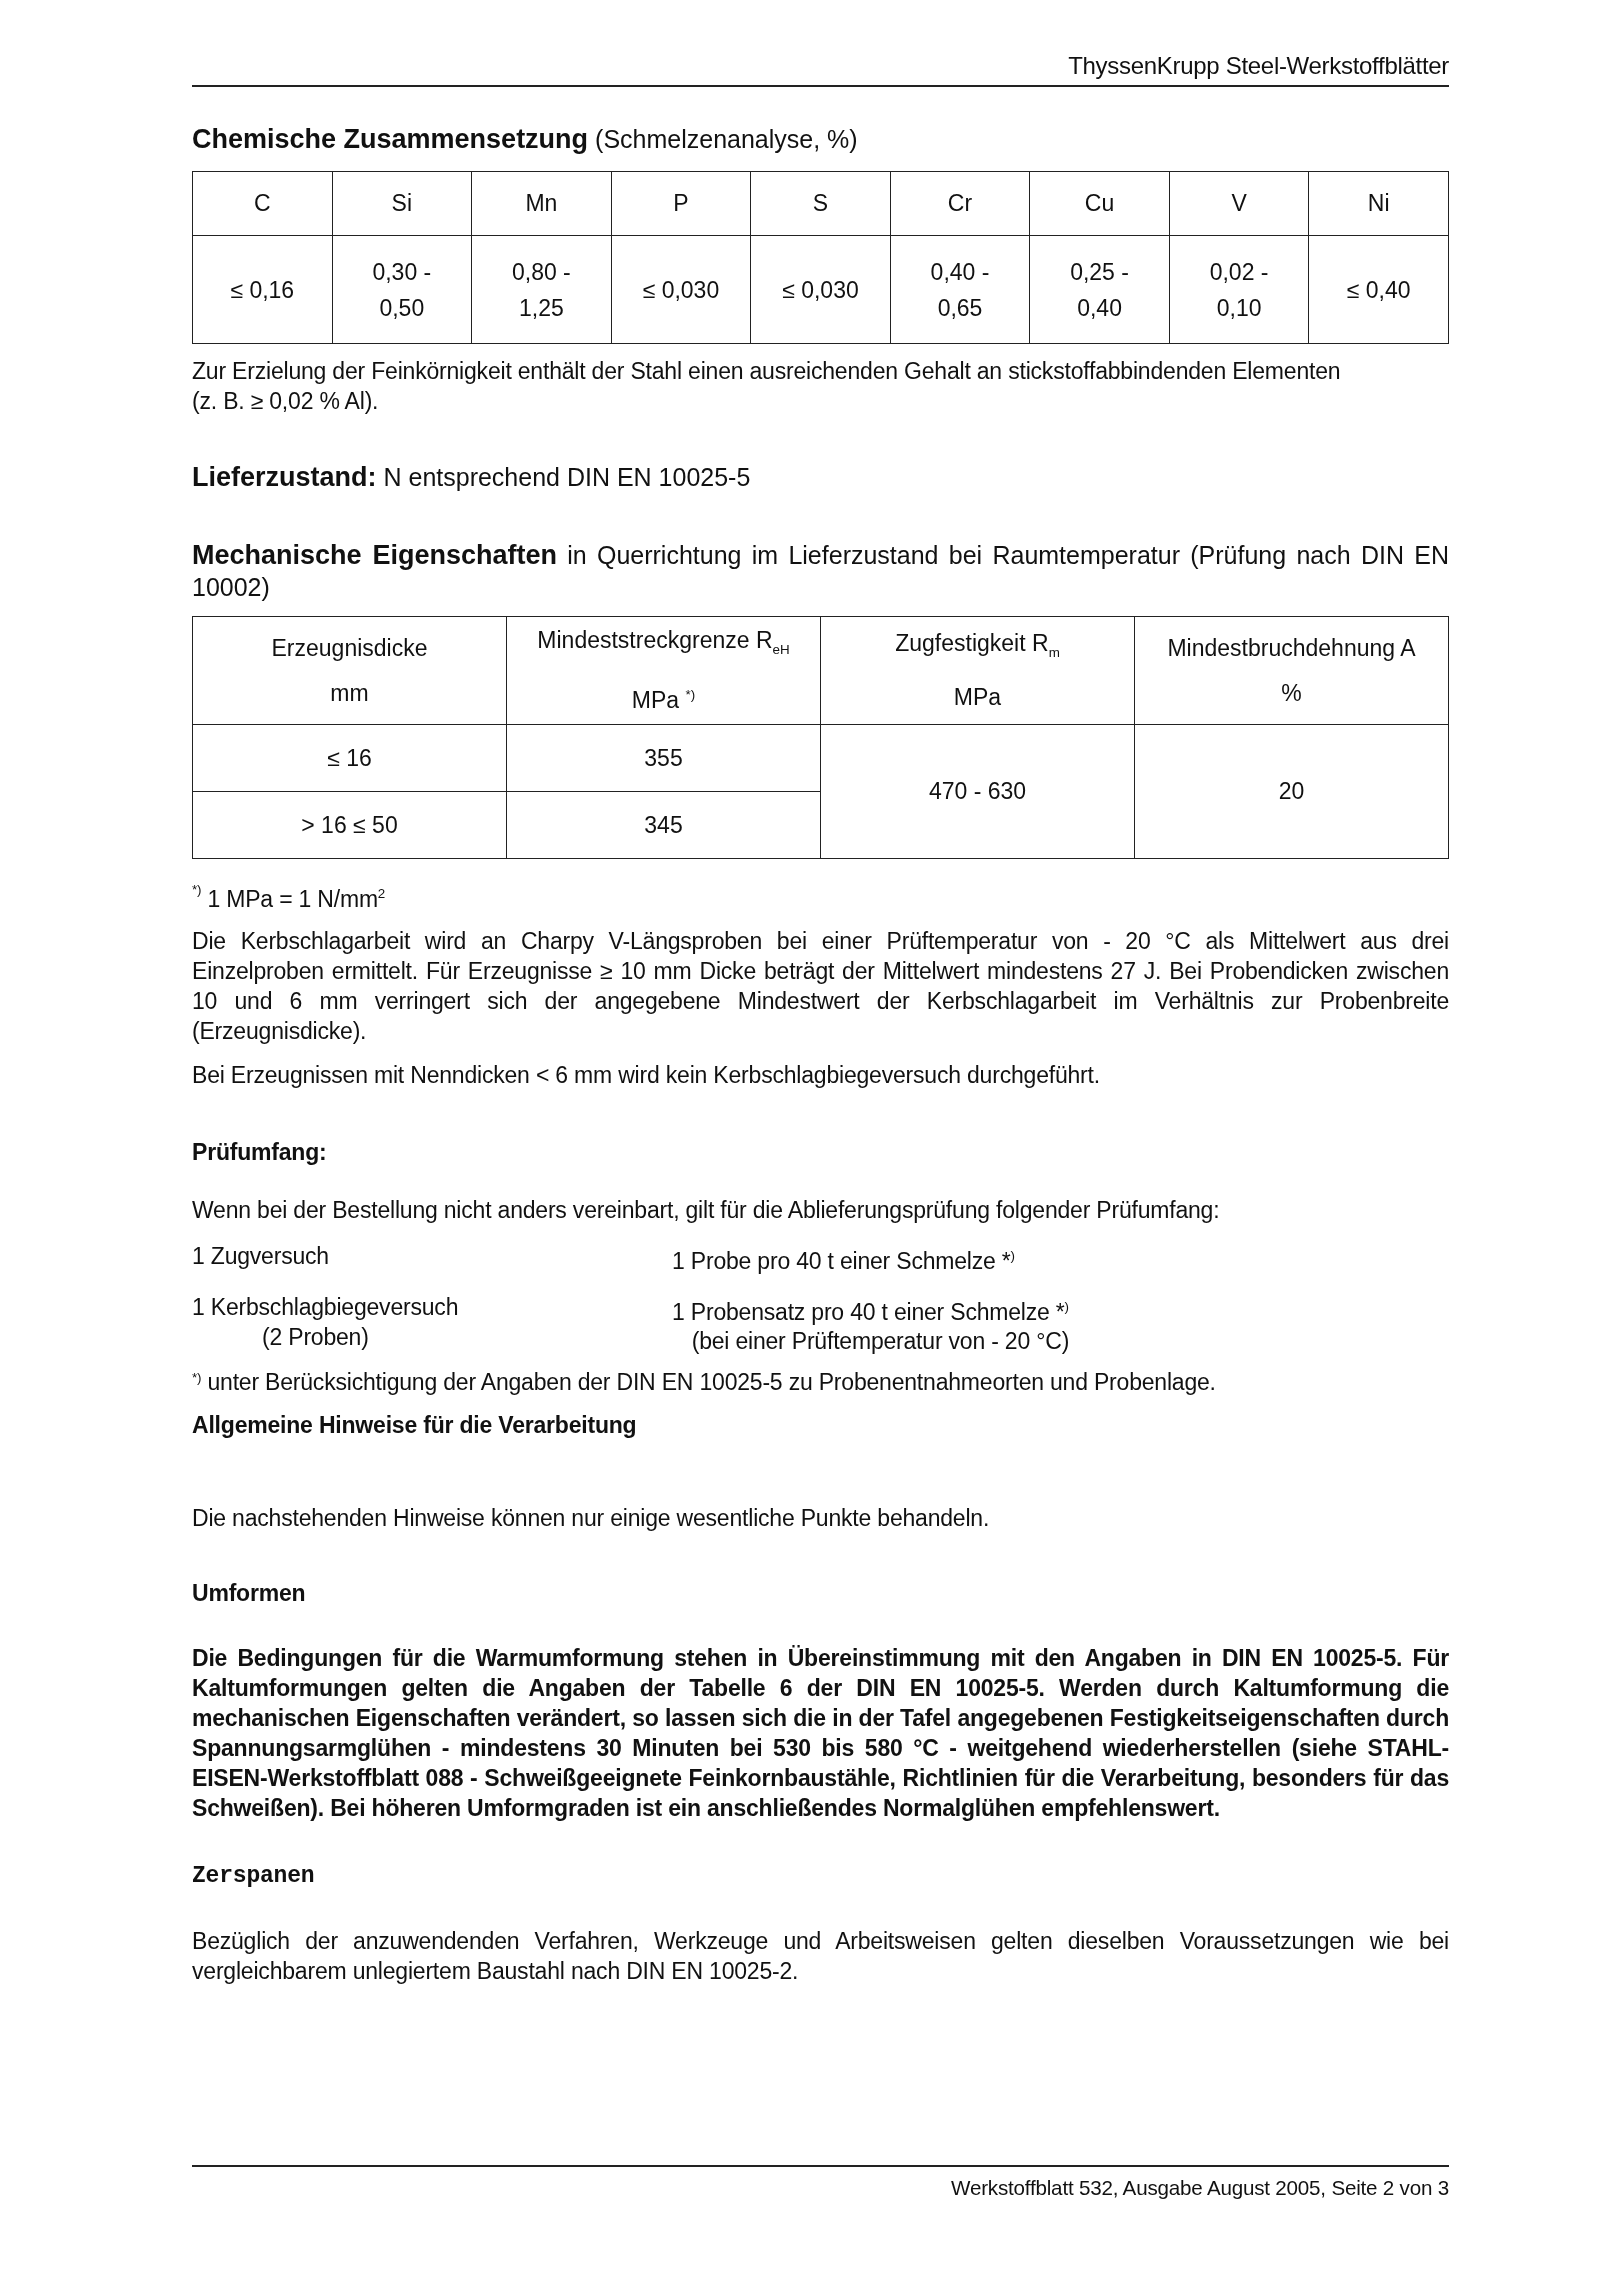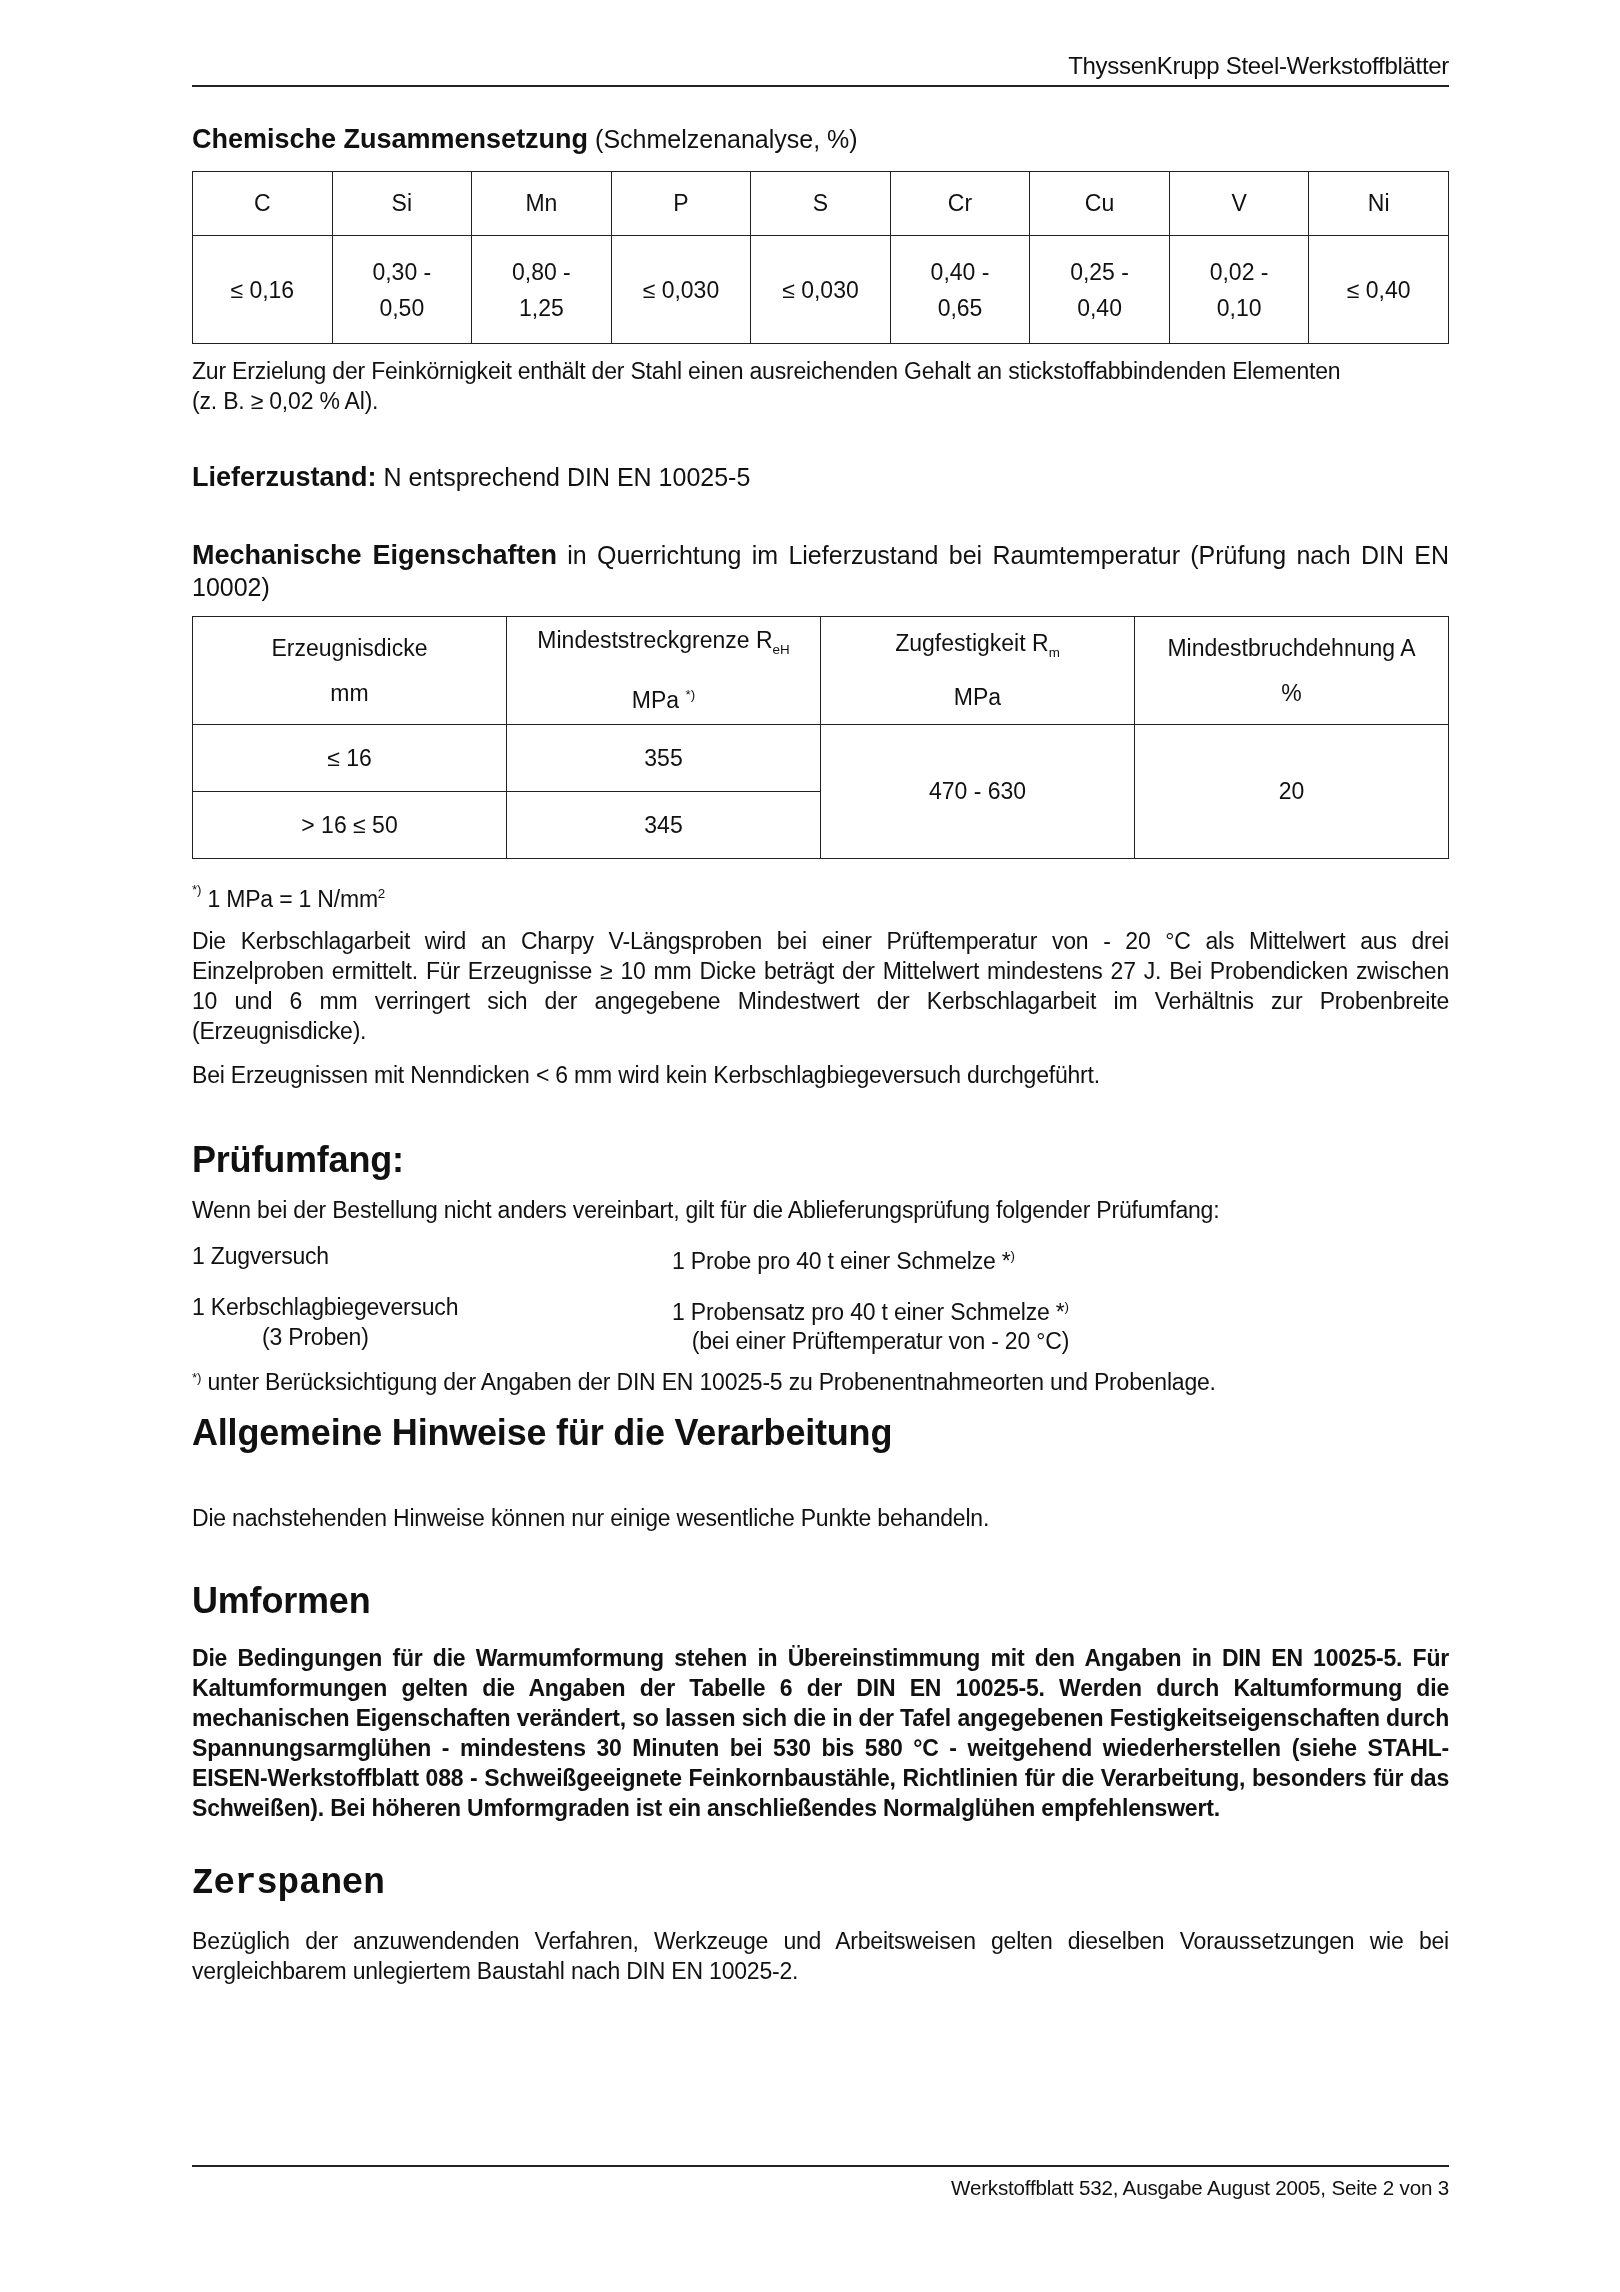--- a/index.html
+++ b/index.html
@@ -12,21 +12,21 @@
     position: absolute; right: 0; top: 52px; font-size: 24px; letter-spacing: -0.3px;
   }
   .header-rule { position: absolute; left: 0; right: 0; top: 85px; border-top: 2.7px solid #222; }
   .footer-rule { position: absolute; left: 0; right: 0; top: 2165px; border-top: 2.7px solid #222; }
   .footer-text { position: absolute; right: 0; top: 2176px; font-size: 20.6px; letter-spacing: -0.2px; }
   .block { position: absolute; left: 0; right: 0; }
   .title-line { font-size: 25px; }
   .title-line b { font-weight: bold; font-size: 27px; }
   p { margin: 0; line-height: 30px; letter-spacing: -0.2px; }
   .justify { text-align: justify; }
-  h2 { margin: 0; font-size: 36px; font-weight: bold; letter-spacing: -0.2px; }
+  h2 { margin: 0; font-size: 23px; font-weight: bold; letter-spacing: -0.2px; }
   table { border-collapse: collapse; width: 100%; table-layout: fixed; }
   td, th { border: 1.8px solid #222; text-align: center; font-weight: normal; padding: 0; font-size: 23px; }
   .chem th { height: 63px; }
   .chem td { height: 107px; line-height: 36px; }
   .mech th { height: 107px; line-height: 45px; }
   .mech td { height: 66px; }
   sub, sup { font-size: 13.4px; }
   .sup-note { font-size: 13.4px; vertical-align: top; position: relative; top: -3.6px; }
   .scope-row { display: flex; }
   .scope-left { width: 480px; }
@@ -133,21 +133,21 @@
       <div class="scope-left">
           <p>1 Zugversuch</p>
         </div>
       <div>
           <p><span>1 Probe pro 40 t einer Schmelze *</span><sup>)</sup></p>
         </div>
     </div>
     <div class="scope-row" style="margin-top:16px;">
       <div class="scope-left">
         <p>1 Kerbschlagbiegeversuch</p>
-        <p class="indent">(3 Proben)</p>
+        <p class="indent">(2 Proben)</p>
       </div>
       <div>
         <p><span>1 Probensatz pro 40 t einer Schmelze *</span><sup>)</sup></p>
         <p class="indent2">(bei einer Prüftemperatur von - 20 °C)</p>
       </div>
     </div>
   </div>
 
   <div class="block" style="top:1367px;">
     <p><span class="sup-note">*)</span><span> unter Berücksichtigung der Angaben der DIN EN 10025-5 zu Probenentnahmeorten und Probenlage.</span></p>

